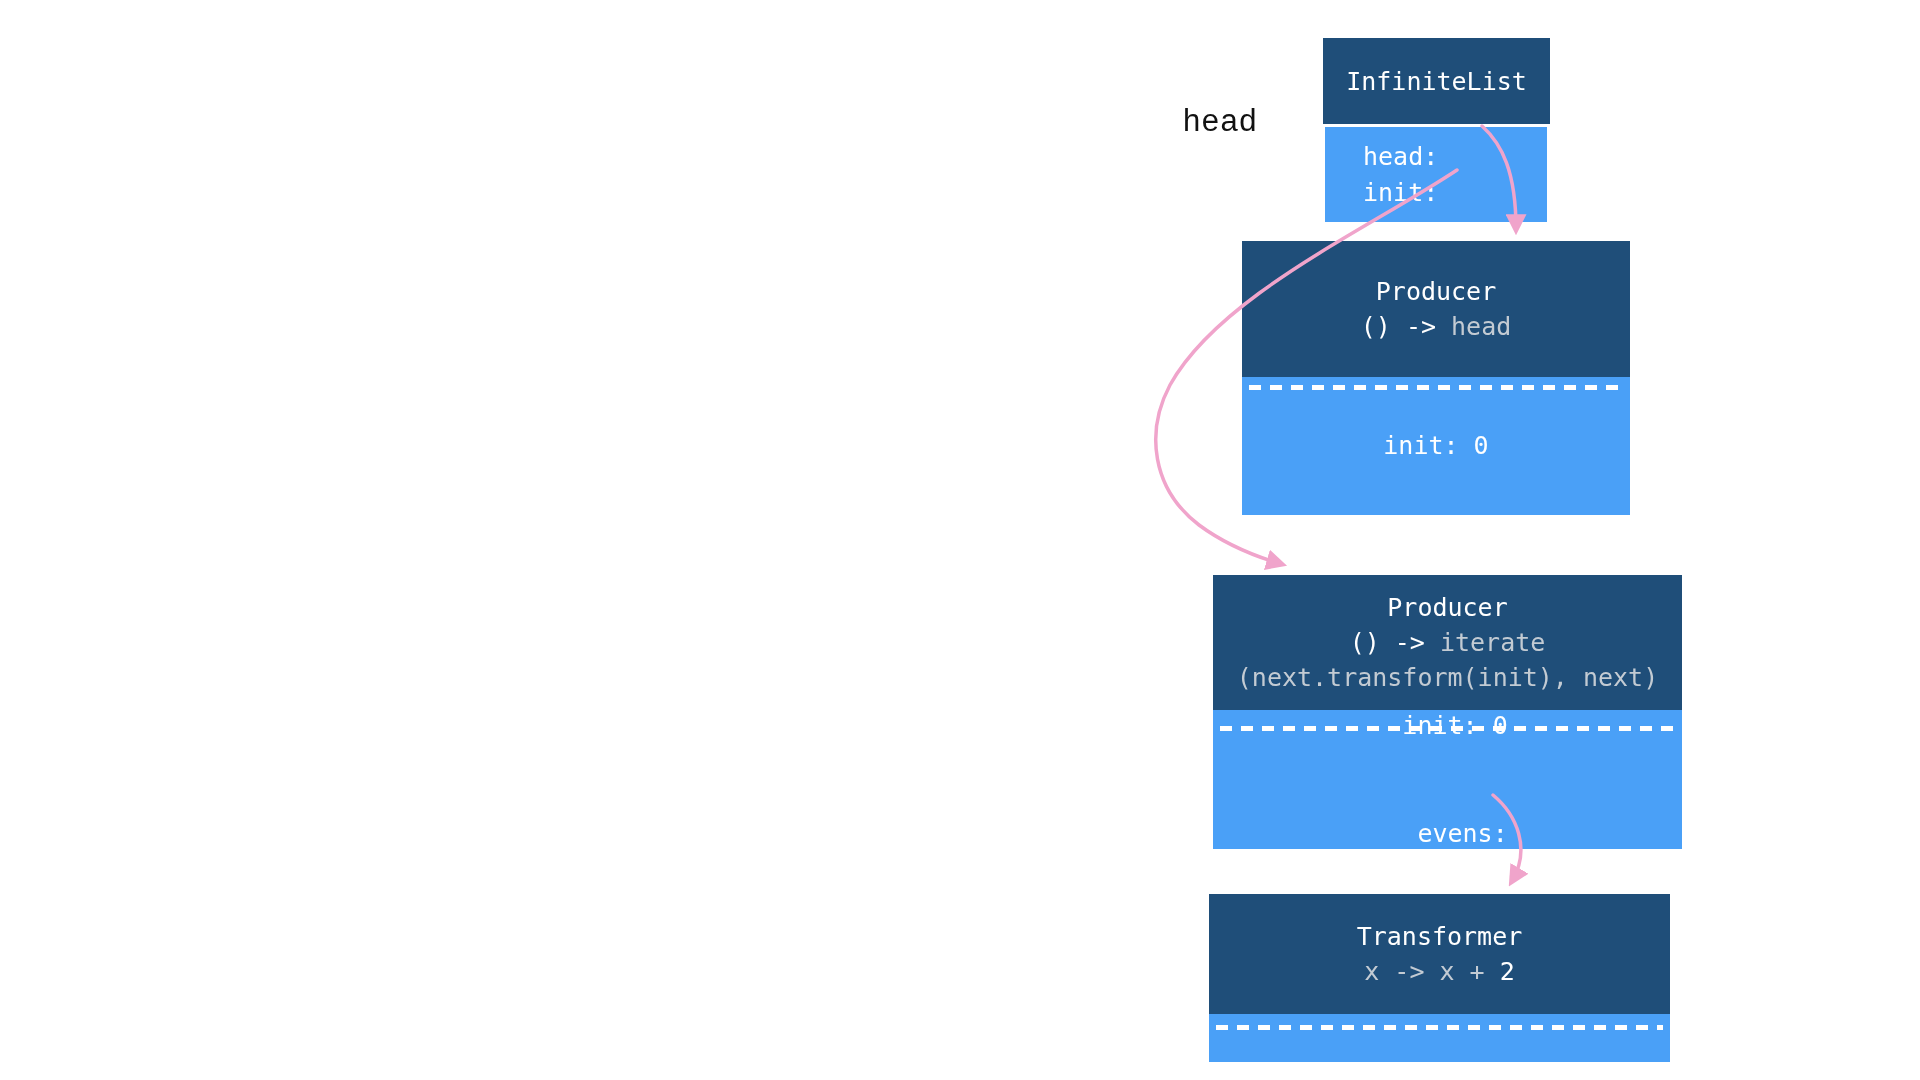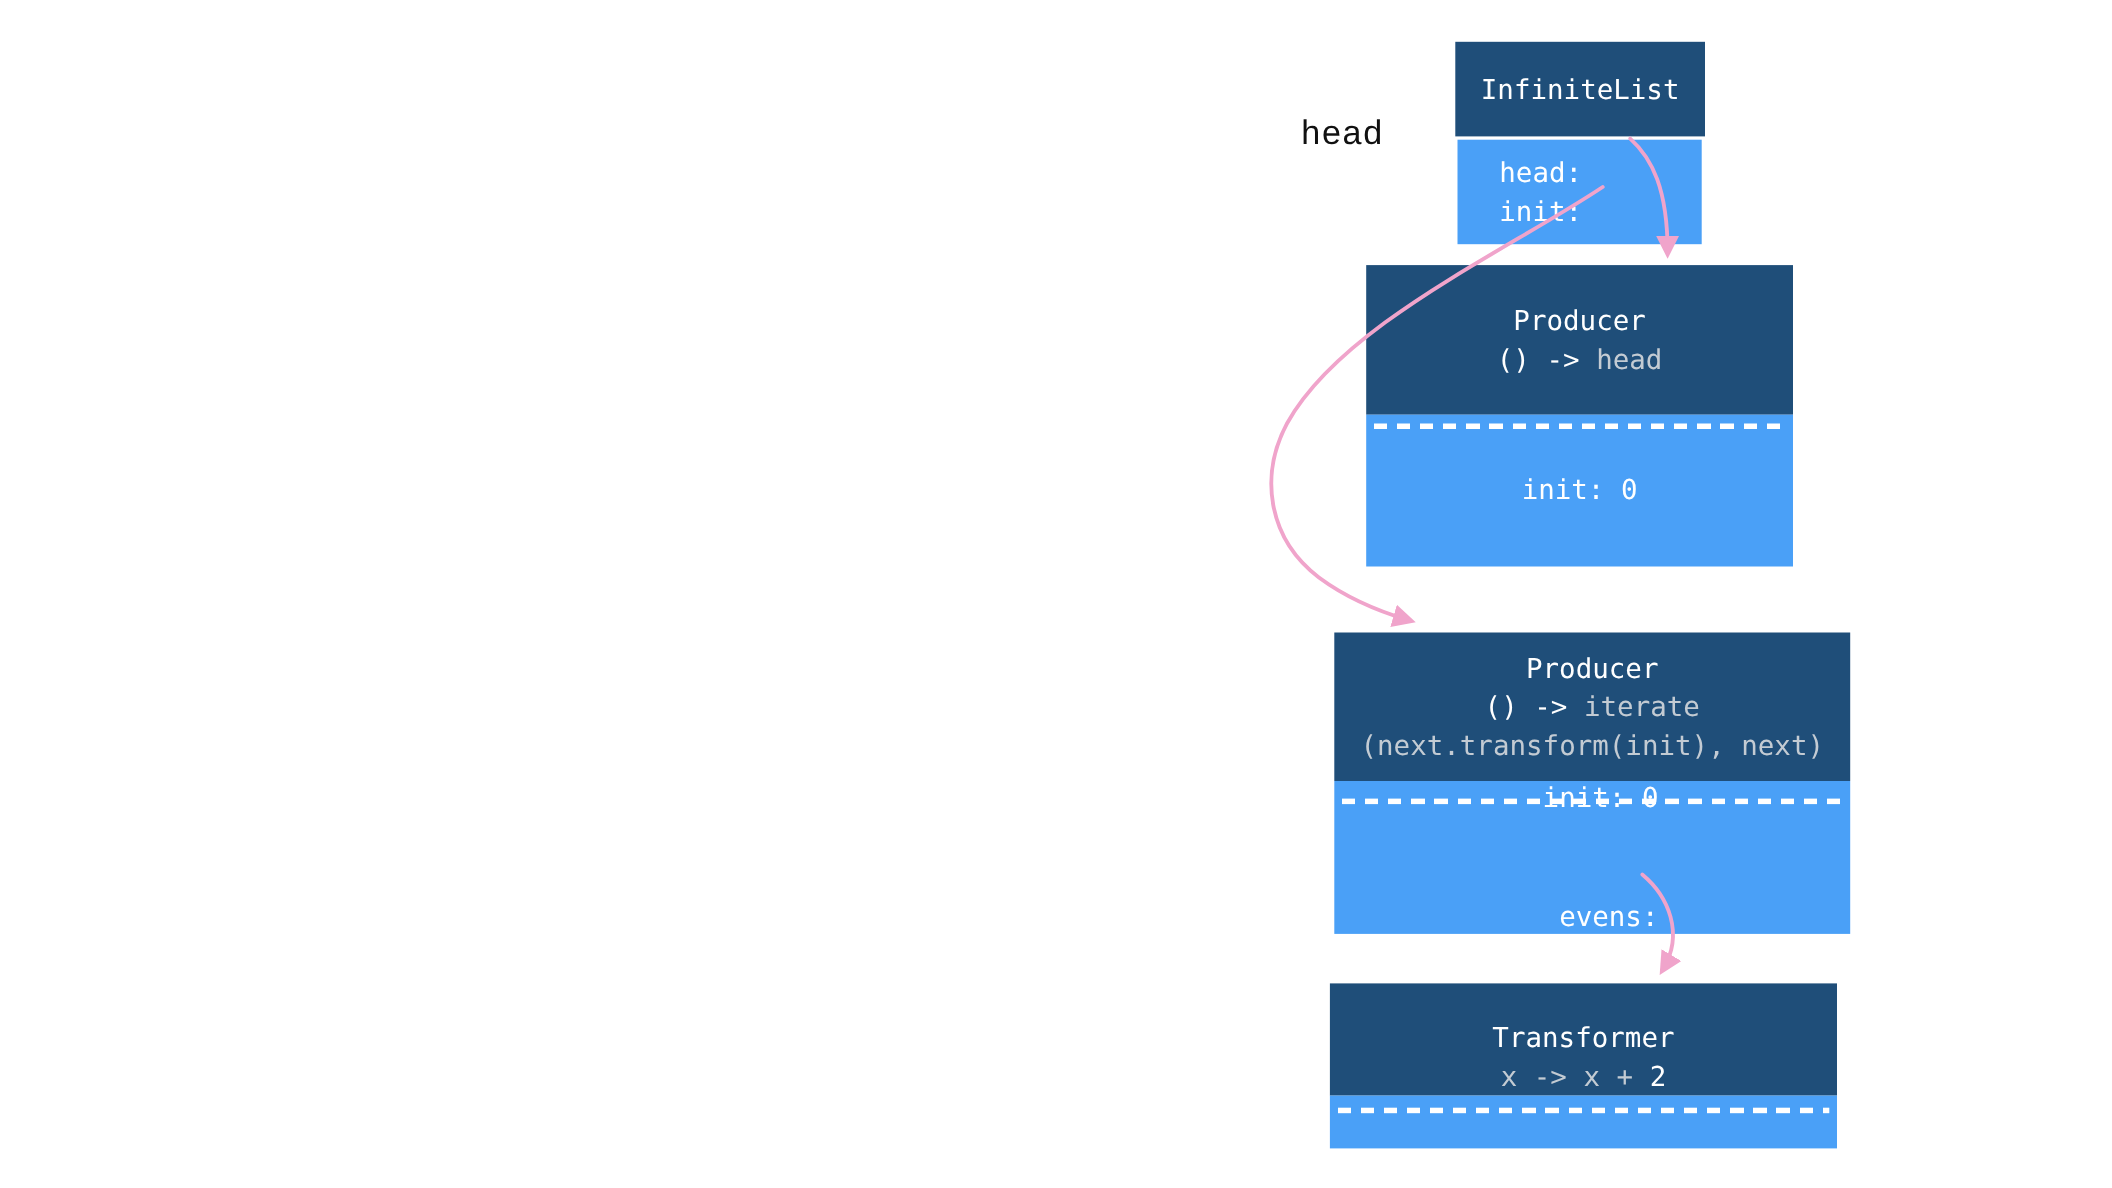--- a/index.html
+++ b/index.html
@@ -49,21 +49,21 @@
   #node-p1 .hdr{height:136px;}
   #node-p1 .bdy{height:138px;}
   #node-p1 .dash{top:8px;}
 
   #node-p2{left:1213px;top:575px;width:469px;}
   #node-p2 .hdr{height:135px;}
   #node-p2 .bdy{height:139px;}
   #node-p2 .dash{top:16px;}
 
   #node-tr{left:1209px;top:894px;width:461px;}
-  #node-tr .hdr{height:102px;justify-content:flex-end;}
+  #node-tr .hdr{height:120px;}
   #node-tr .bdy{height:48px;}
   #node-tr .dash{top:11px;}
 
   
   #evens{
     position:absolute;left:1183px;top:103px;z-index:3;
     color:#111111;font-family:"Liberation Sans", sans-serif;
     font-size:31px;line-height:36px;letter-spacing:1.5px;
   }
 </style>

